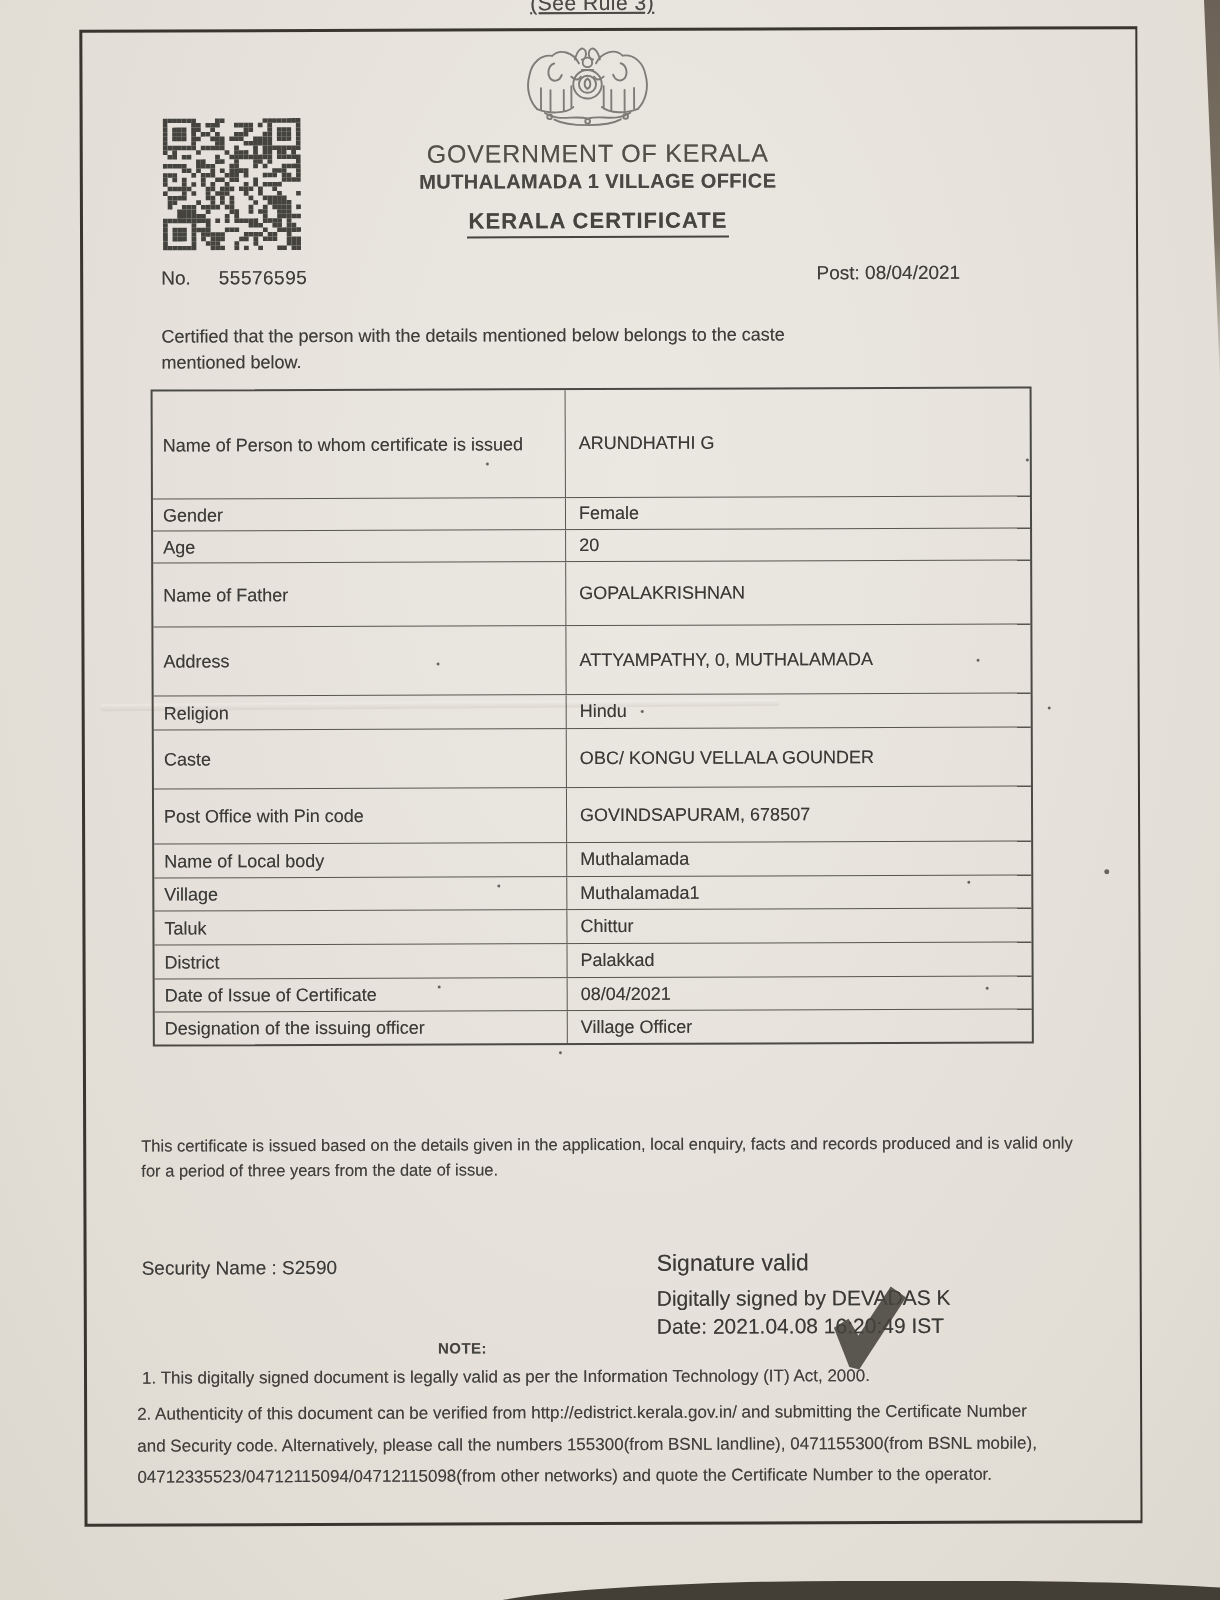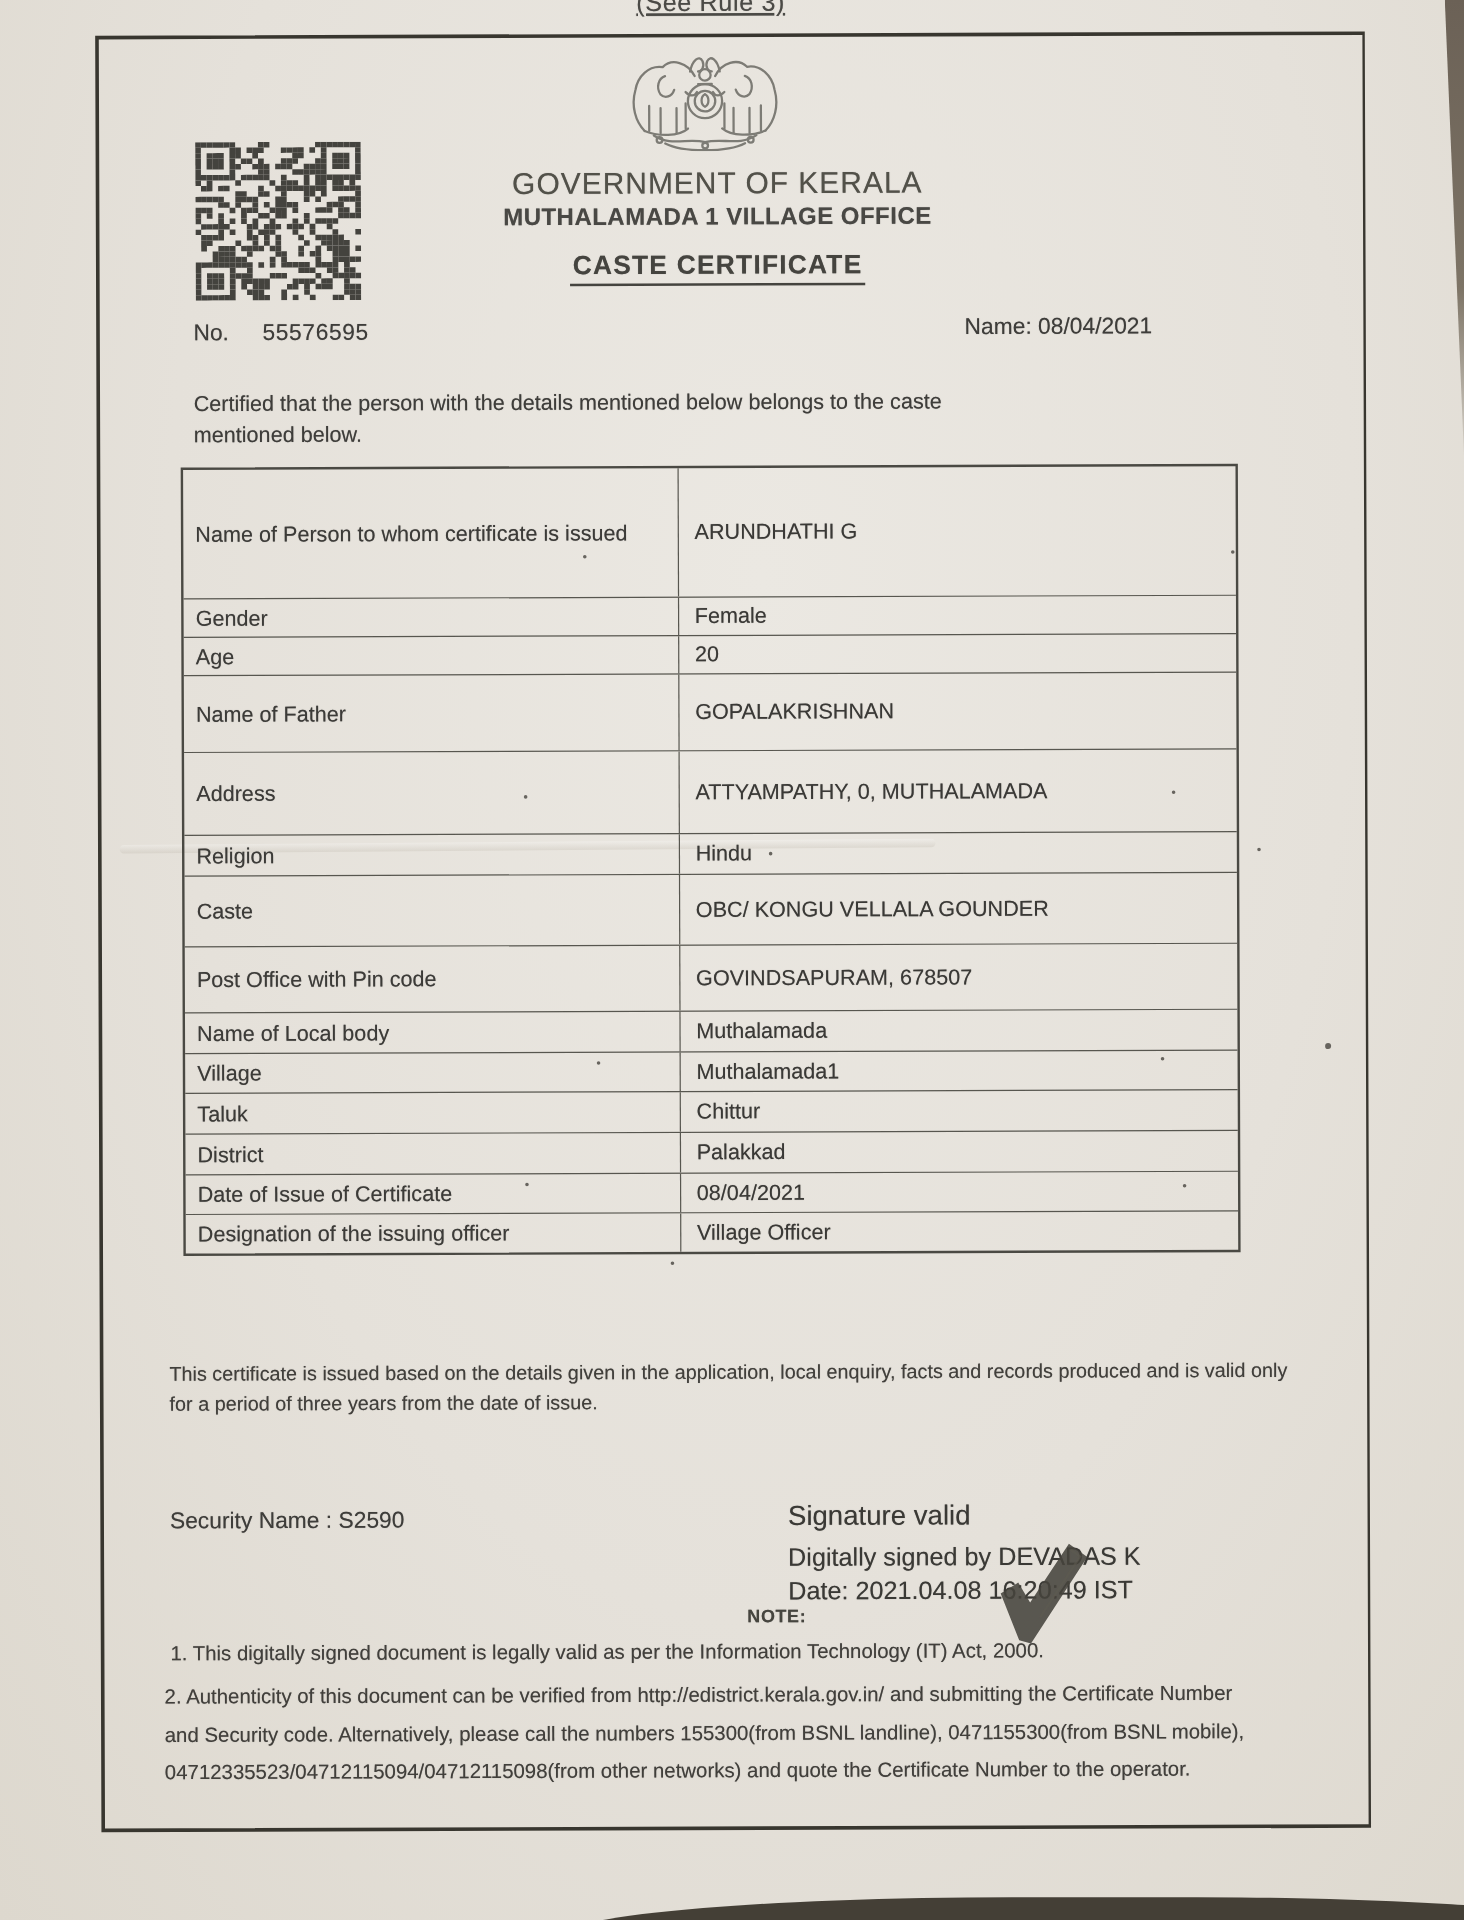--- a/index.html
+++ b/index.html
@@ -74,21 +74,21 @@
   .trow .vc{
     flex:1;display:flex;align-items:center;box-sizing:border-box;
     padding:3px 8px 3px 13px;font-size:18px;color:#3a3936;
   }
   .validity{position:absolute;left:140px;top:1132px;width:952px;font-size:16.5px;line-height:25px;color:#413f3b;}
   .security{position:absolute;left:140px;top:1256px;font-size:19px;color:#3e3d3a;}
   .sig-valid{position:absolute;left:655px;top:1250px;font-size:23px;color:#3a3935;}
   .sig-by{position:absolute;left:655px;top:1287px;font-size:21px;color:#3a3935;}
   .sig-date{position:absolute;left:655px;top:1315px;font-size:21px;color:#3a3935;}
   .checkmark{position:absolute;left:826px;top:1283px;width:80px;height:95px;transform:rotate(4deg);}
-  .note-head{position:absolute;left:420px;top:1339px;width:250px;text-align:right;font-size:15px;font-weight:bold;letter-spacing:.5px;color:#46453f;}
+  .note-head{position:absolute;left:436px;top:1339px;width:250px;text-align:left;font-size:15px;font-weight:bold;letter-spacing:.5px;color:#46453f;}
   .note1{position:absolute;left:140px;top:1364px;width:900px;font-size:17px;line-height:26px;color:#413f3b;}
   .note2{position:absolute;left:135px;top:1397px;width:908px;font-size:17px;line-height:31.5px;color:#413f3b;}
   .speck{position:absolute;width:3px;height:3px;border-radius:50%;background:rgba(60,58,52,.75);}
 </style>
 </head>
 <body>
 
 <div id="paper">
   <div class="edge-tr"></div>
   <div class="edge-bottom"></div>
@@ -566,27 +566,27 @@
           <rect x="78.2" y="128.8" width="4.6" height="4.6"></rect>
           <rect x="92.0" y="128.8" width="4.6" height="4.6"></rect>
           <rect x="110.4" y="128.8" width="4.6" height="4.6"></rect>
           <rect x="115.0" y="128.8" width="4.6" height="4.6"></rect>
           <rect x="124.2" y="128.8" width="4.6" height="4.6"></rect>
           <rect x="128.8" y="128.8" width="4.6" height="4.6"></rect>
         </svg></div>
 
     <div class="hdr1">GOVERNMENT OF KERALA</div>
     <div class="hdr2">MUTHALAMADA 1 VILLAGE OFFICE</div>
-    <div class="doc-title"><span>CASTE CERTIFICATE</span></div>
+    <div class="doc-title"><span>KERALA CERTIFICATE</span></div>
 
     <div class="no-line">
       <span>No.</span><span class="no-val">55576595</span>
     </div>
     <div class="date-line">
-      <span>Name:</span>
+      <span>Post:</span>
       <span>08/04/2021</span>
     </div>
 
     <div class="intro">Certified that the person with the details mentioned below belongs to the caste mentioned below.</div>
 
     <div class="tbl">
       <div class="trow" style="height:107px;">
         <div class="lc">Name of Person to whom certificate is issued</div>
         <div class="vc">ARUNDHATHI G</div>
       </div>

